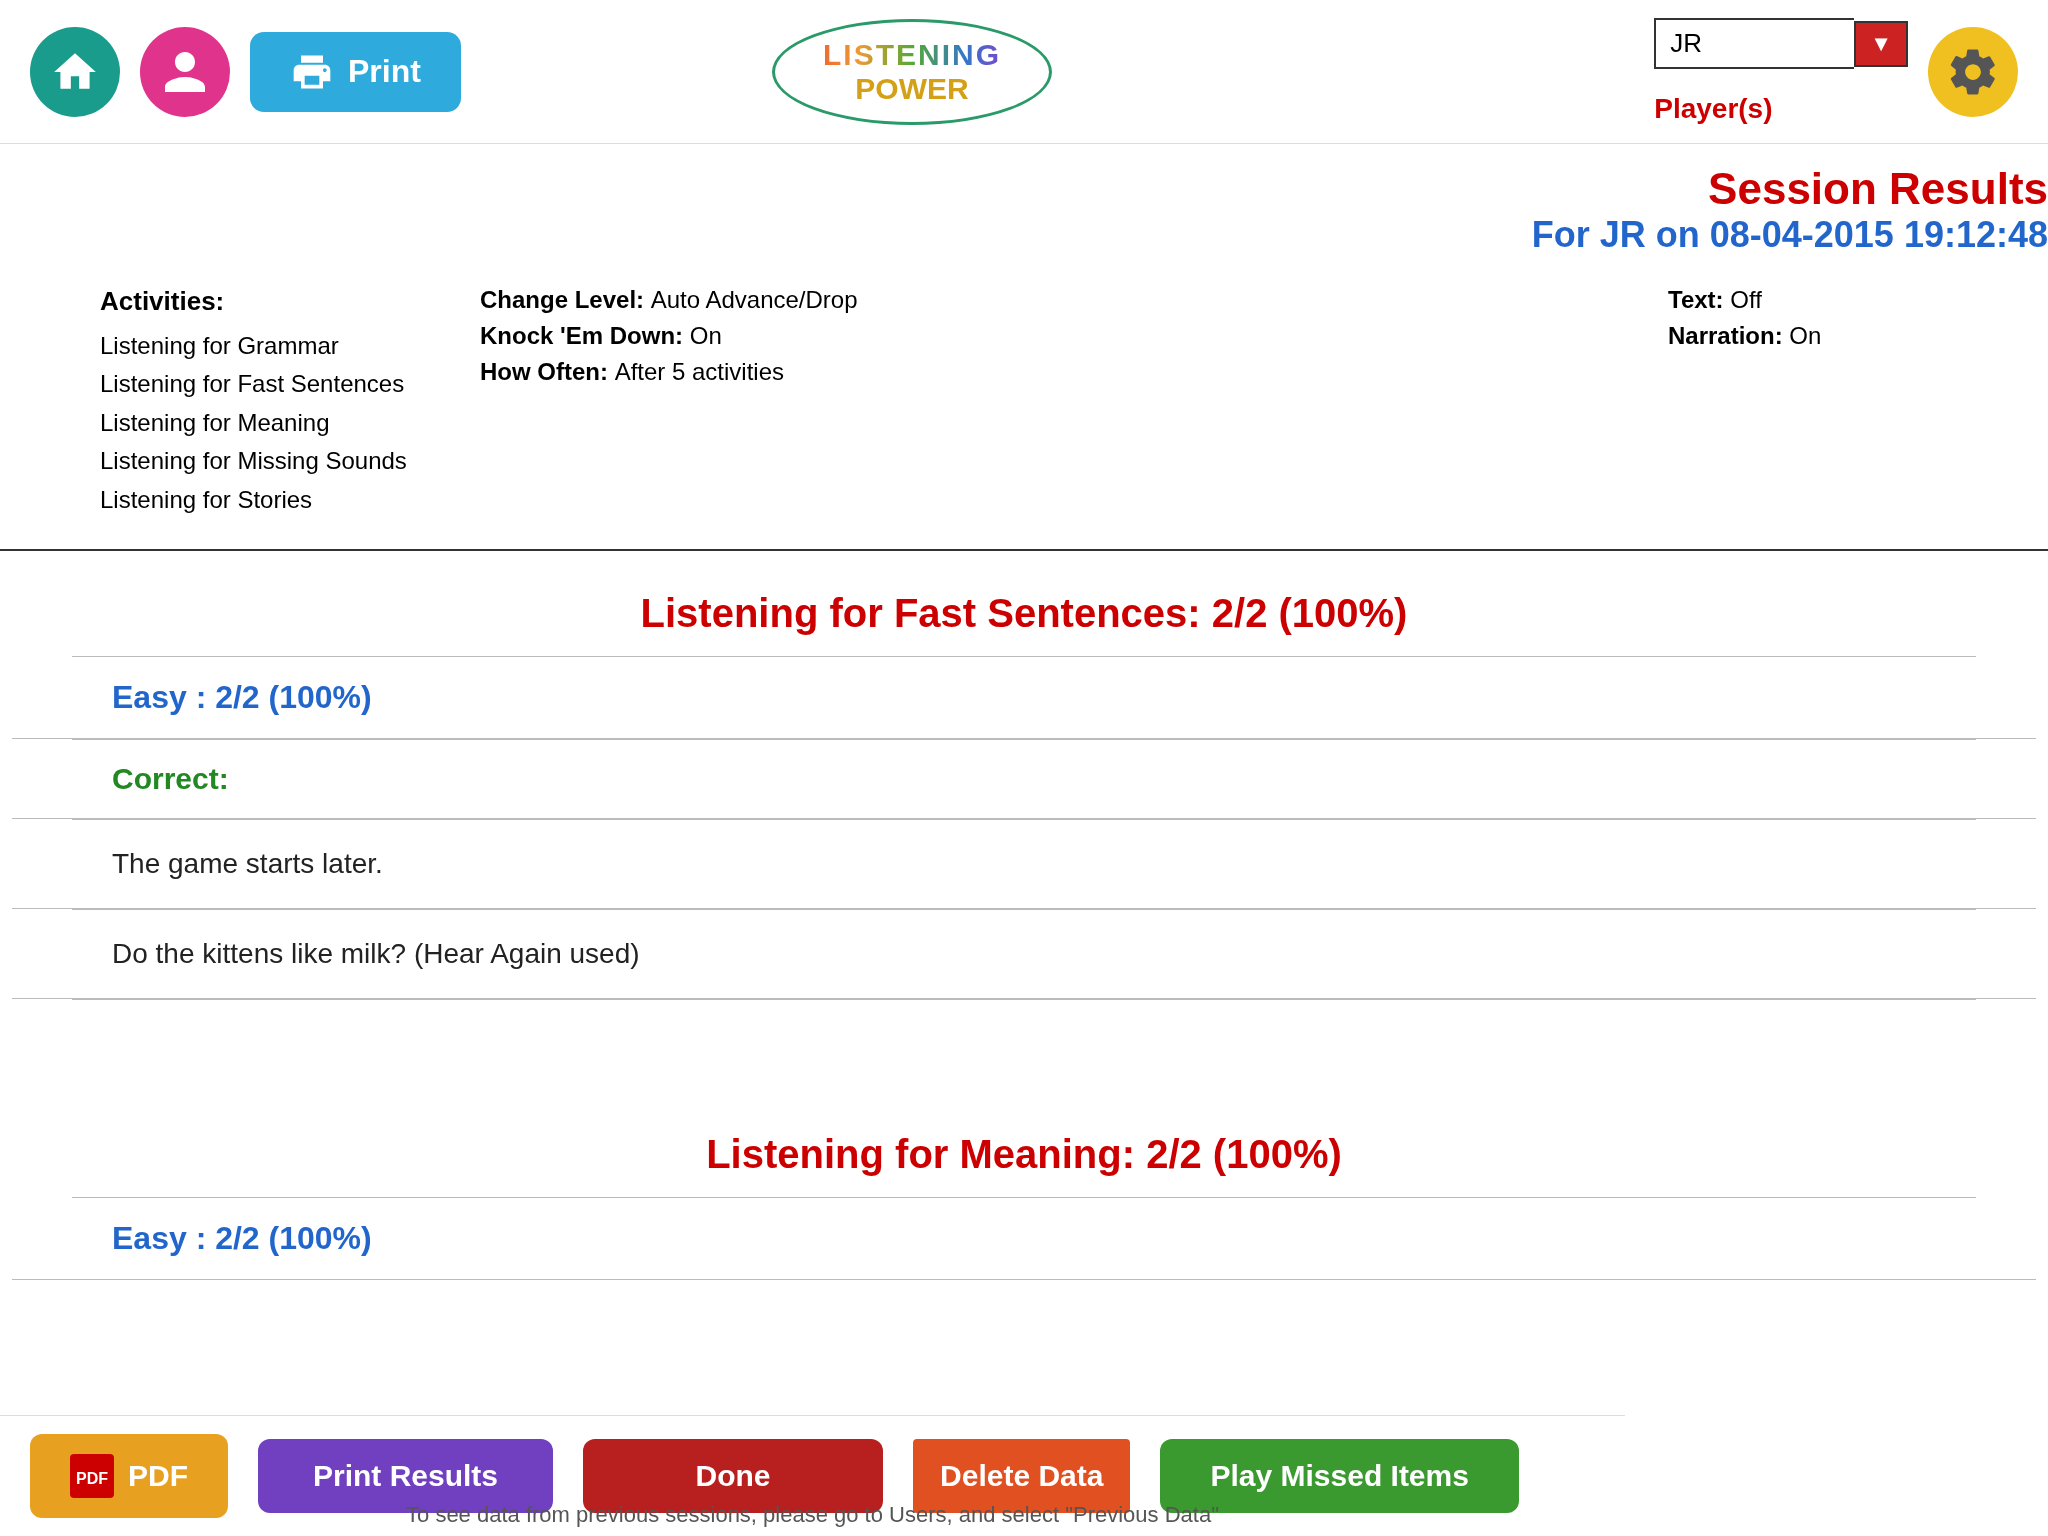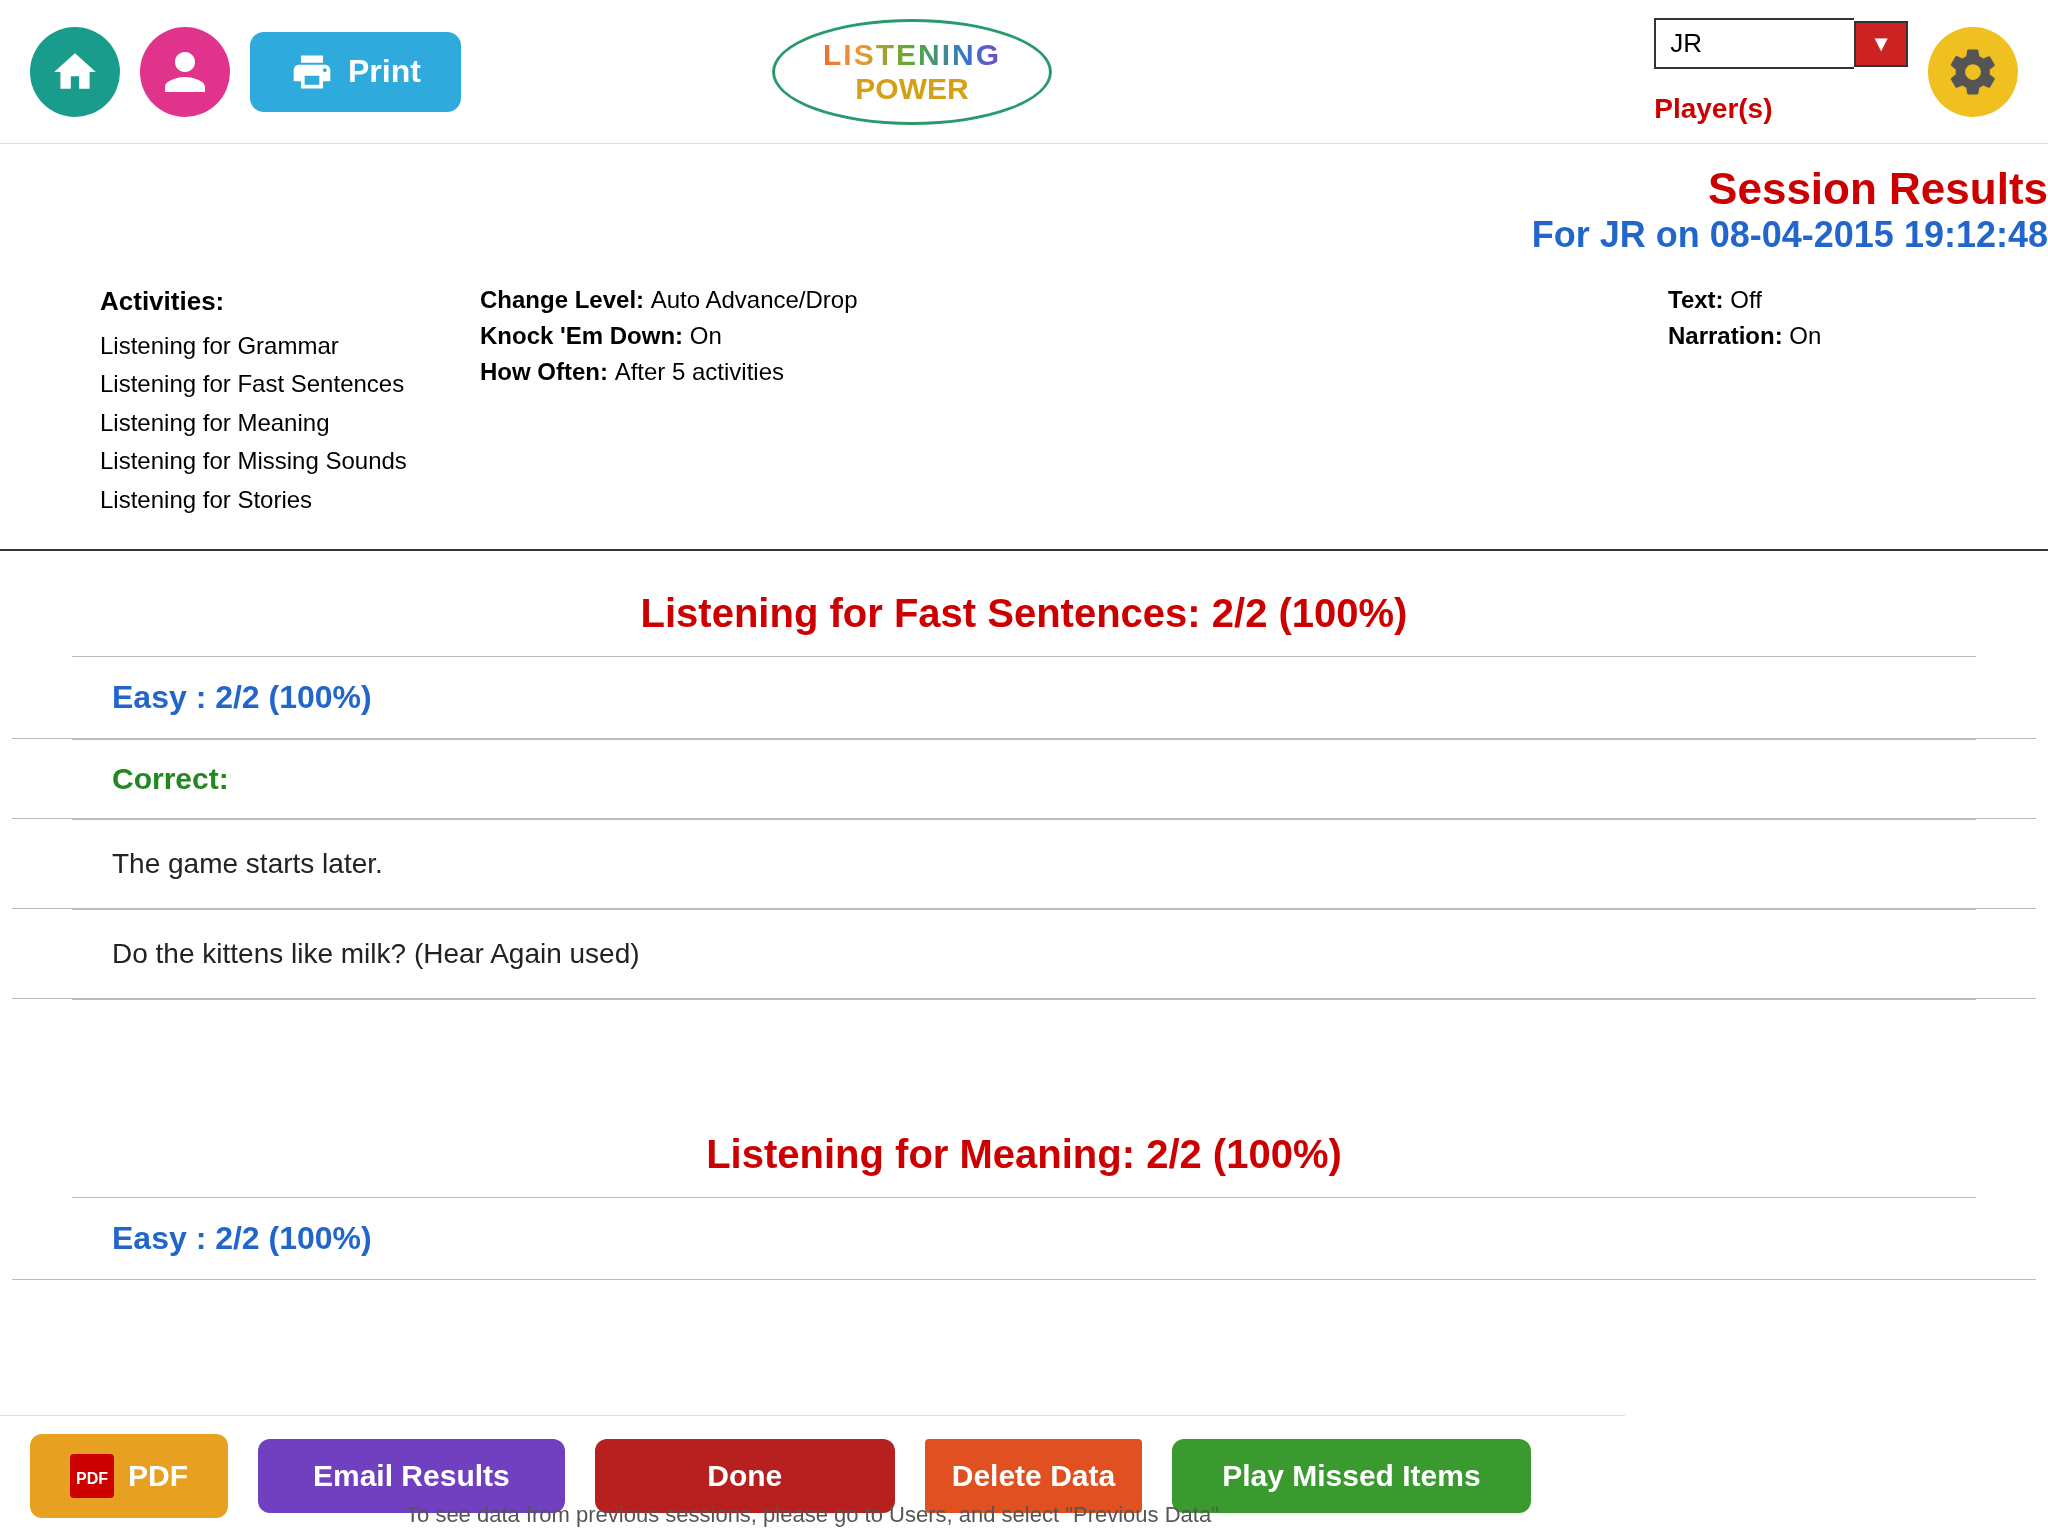--- a/index.html
+++ b/index.html
@@ -493,21 +493,21 @@
 <div class="bottom-bar">
   <button class="pdf-btn">
     <svg width="44" height="44" viewBox="0 0 44 44">
       <rect width="44" height="44" rx="4" fill="#cc0000"></rect>
       <text x="22" y="30" text-anchor="middle" fill="white" font-size="16" font-weight="bold">PDF</text>
     </svg>
     <span>PDF</span>
   </button>
 
   <button class="email-btn">
-    <span>Email Results</span>
+    <span>Print Results</span>
   </button>
 
   <button class="done-btn">
     <span>Done</span>
   </button>
 
   <button class="delete-btn">
     <span>Delete Data</span>
   </button>
 

